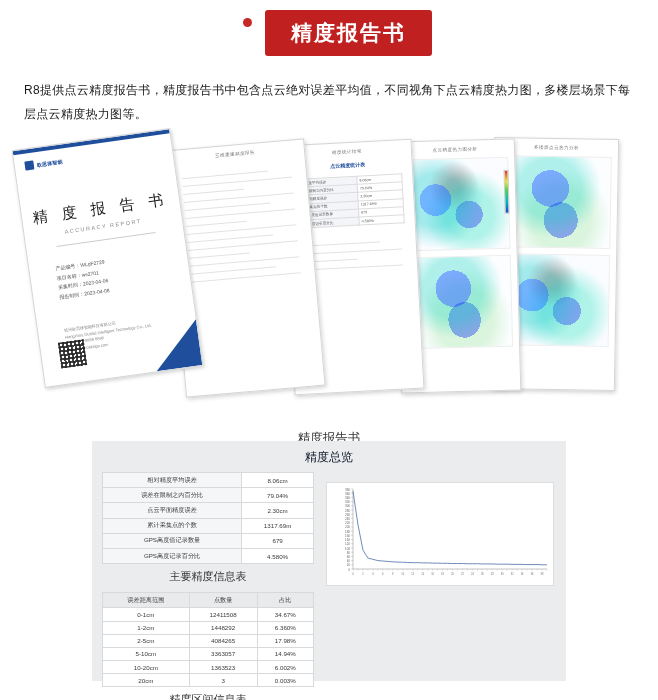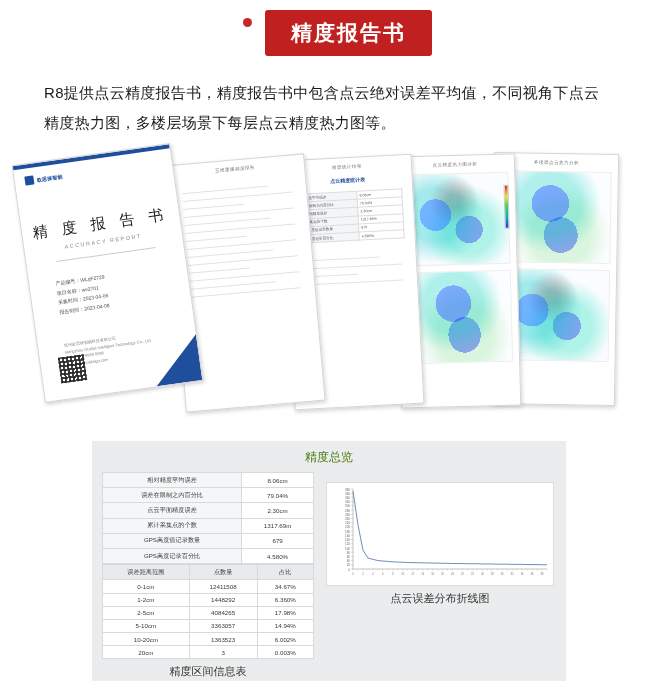--- a/index.html
+++ b/index.html
@@ -34,22 +34,22 @@
     font-weight: bold;
     letter-spacing: 2px;
     padding: 9px 26px;
     border-radius: 3px;
     position: absolute;
     left: 265px;
     top: 10px;
   }
   
   .intro {
-    padding: 0 44px;
-    font-size: 15px;
+    padding: 0 24px;
+    font-size: 12px;
     line-height: 2.0;
     color: #1b1b1b;
     margin-top: 6px;
     letter-spacing: 0.3px;
   }
   
   .fan {
     position: relative;
     height: 290px;
     margin-top: 8px;
@@ -145,21 +145,21 @@
   }
   .caption {
     text-align:center; font-size:12.5px; color:#333; margin-top:2px;
   }
   
   .panel {
     position:absolute; left:92px; top:441px; width:474px; height:240px;
     background:#ebeced;
     padding: 6px 10px 10px 10px;
   }
-  .panel-title { text-align:center; font-size:12px; color:#4d7c0f; margin: 2px 0 6px 0; }
+  .panel-title { text-align:center; font-size:12px; color:#0f172a; margin: 2px 0 6px 0; }
   .panel-cols { display:flex; gap:12px; }
   .col-left { width:212px; }
   .col-right { width:228px; position:relative; }
   .tbl {
     border-collapse:collapse; width:100%; background:#fff;
   }
   .tbl td {
     border:1px solid #d7d9da; font-size:6.2px; color:#3a3a3a;
     padding:2.6px 4px; text-align:center;
   }
@@ -317,20 +317,21 @@
         <tr>
           <td class="k">GPS高度值记录数量</td>
           <td>679</td>
             </tr>
         <tr>
           <td class="k">GPS高度记录百分比</td>
           <td>4.580%</td>
             </tr>
       </tbody>
         </table>
+      <div class="tbl-cap">主要精度信息表</div>
 
       <table class="tbl">
         <tbody>
             <tr>
           <th>误差距离范围</th>
           <th>点数量</th>
           <th>占比</th>
         </tr>
         <tr>
           <td>0-1cm</td>
@@ -468,16 +469,15 @@
             <line x1="200.10256410256412" x2="200.10256410256412" y1="86" y2="87.5" stroke="#999" stroke-width="0.3"></line>
             <line x1="205.0769230769231" x2="205.0769230769231" y1="86" y2="87.5" stroke="#999" stroke-width="0.3"></line>
             <text x="205.0769230769231" y="92" text-anchor="middle" font-size="2.6" fill="#777" font-family="&quot;Liberation Sans&quot;, sans-serif">36</text>
             <line x1="210.05128205128204" x2="210.05128205128204" y1="86" y2="87.5" stroke="#999" stroke-width="0.3"></line>
             <line x1="215.02564102564102" x2="215.02564102564102" y1="86" y2="87.5" stroke="#999" stroke-width="0.3"></line>
             <text x="215.02564102564102" y="92" text-anchor="middle" font-size="2.6" fill="#777" font-family="&quot;Liberation Sans&quot;, sans-serif">38</text>
             <line x1="220" x2="220" y1="86" y2="87.5" stroke="#999" stroke-width="0.3"></line>
             <path d="M26.00,8.11 L30.97,41.79 L35.95,67.05 L40.92,75.05 L45.90,76.32 L50.87,77.58 L55.85,78.00 L60.82,78.42 L65.79,78.84 L70.77,79.05 L75.74,79.26 L80.72,79.47 L85.69,79.68 L90.67,79.68 L95.64,79.89 L100.62,79.89 L105.59,80.11 L110.56,80.11 L115.54,80.32 L120.51,80.32 L125.49,80.53 L130.46,80.53 L135.44,80.53 L140.41,80.74 L145.38,80.74 L150.36,80.74 L155.33,80.95 L160.31,80.95 L165.28,80.95 L170.26,81.16 L175.23,81.16 L180.21,81.16 L185.18,81.37 L190.15,81.37 L195.13,81.37 L200.10,81.58 L205.08,81.58 L210.05,81.58 L215.03,81.79 L220.00,81.79 " fill="none" stroke="#4a6fa5" stroke-width="0.8"></path>
           </svg>
       </div>
-      <div class="chart-caption">点云误差分布折线图</div>
     </div>
   </div>
 </div>
 
 </body></html>

